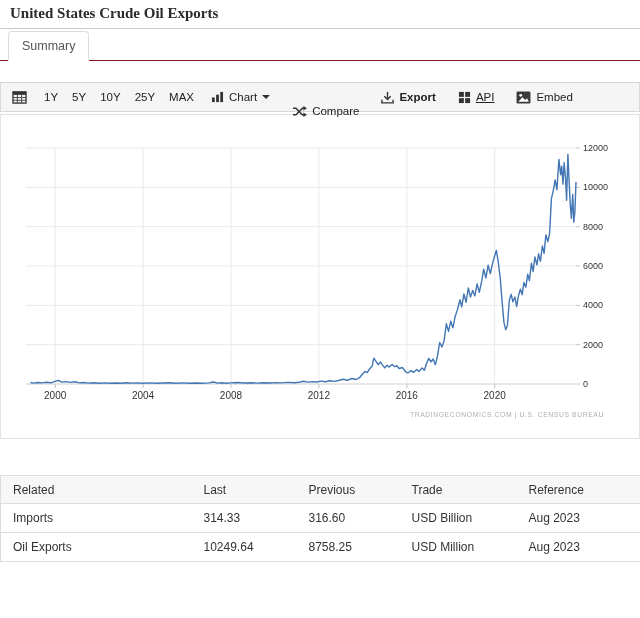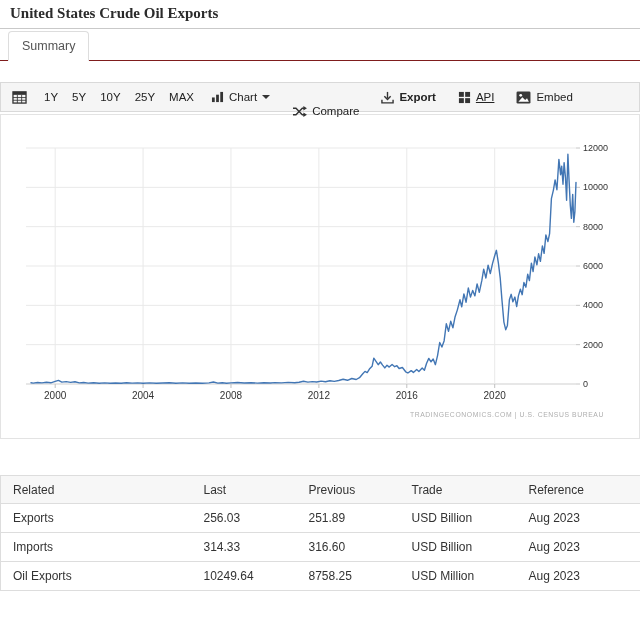--- a/index.html
+++ b/index.html
@@ -183,27 +183,20 @@
     <tr>
       <th>Related</th>
       <th>Last</th>
       <th>Previous</th>
       <th>Trade</th>
       <th>Reference</th>
     </tr>
   </thead>
   <tbody id="related-tbody">
       <tr>
-        <td><span class="rel-link">Exports</span></td>
-        <td>256.03</td>
-        <td>251.89</td>
-        <td>USD Billion</td>
-        <td>Aug 2023</td>
-      </tr>
-      <tr>
         <td><span class="rel-link">Imports</span></td>
         <td>314.33</td>
         <td>316.60</td>
         <td>USD Billion</td>
         <td>Aug 2023</td>
       </tr>
       <tr>
         <td><span class="rel-link">Oil Exports</span></td>
         <td>10249.64</td>
         <td>8758.25</td>

